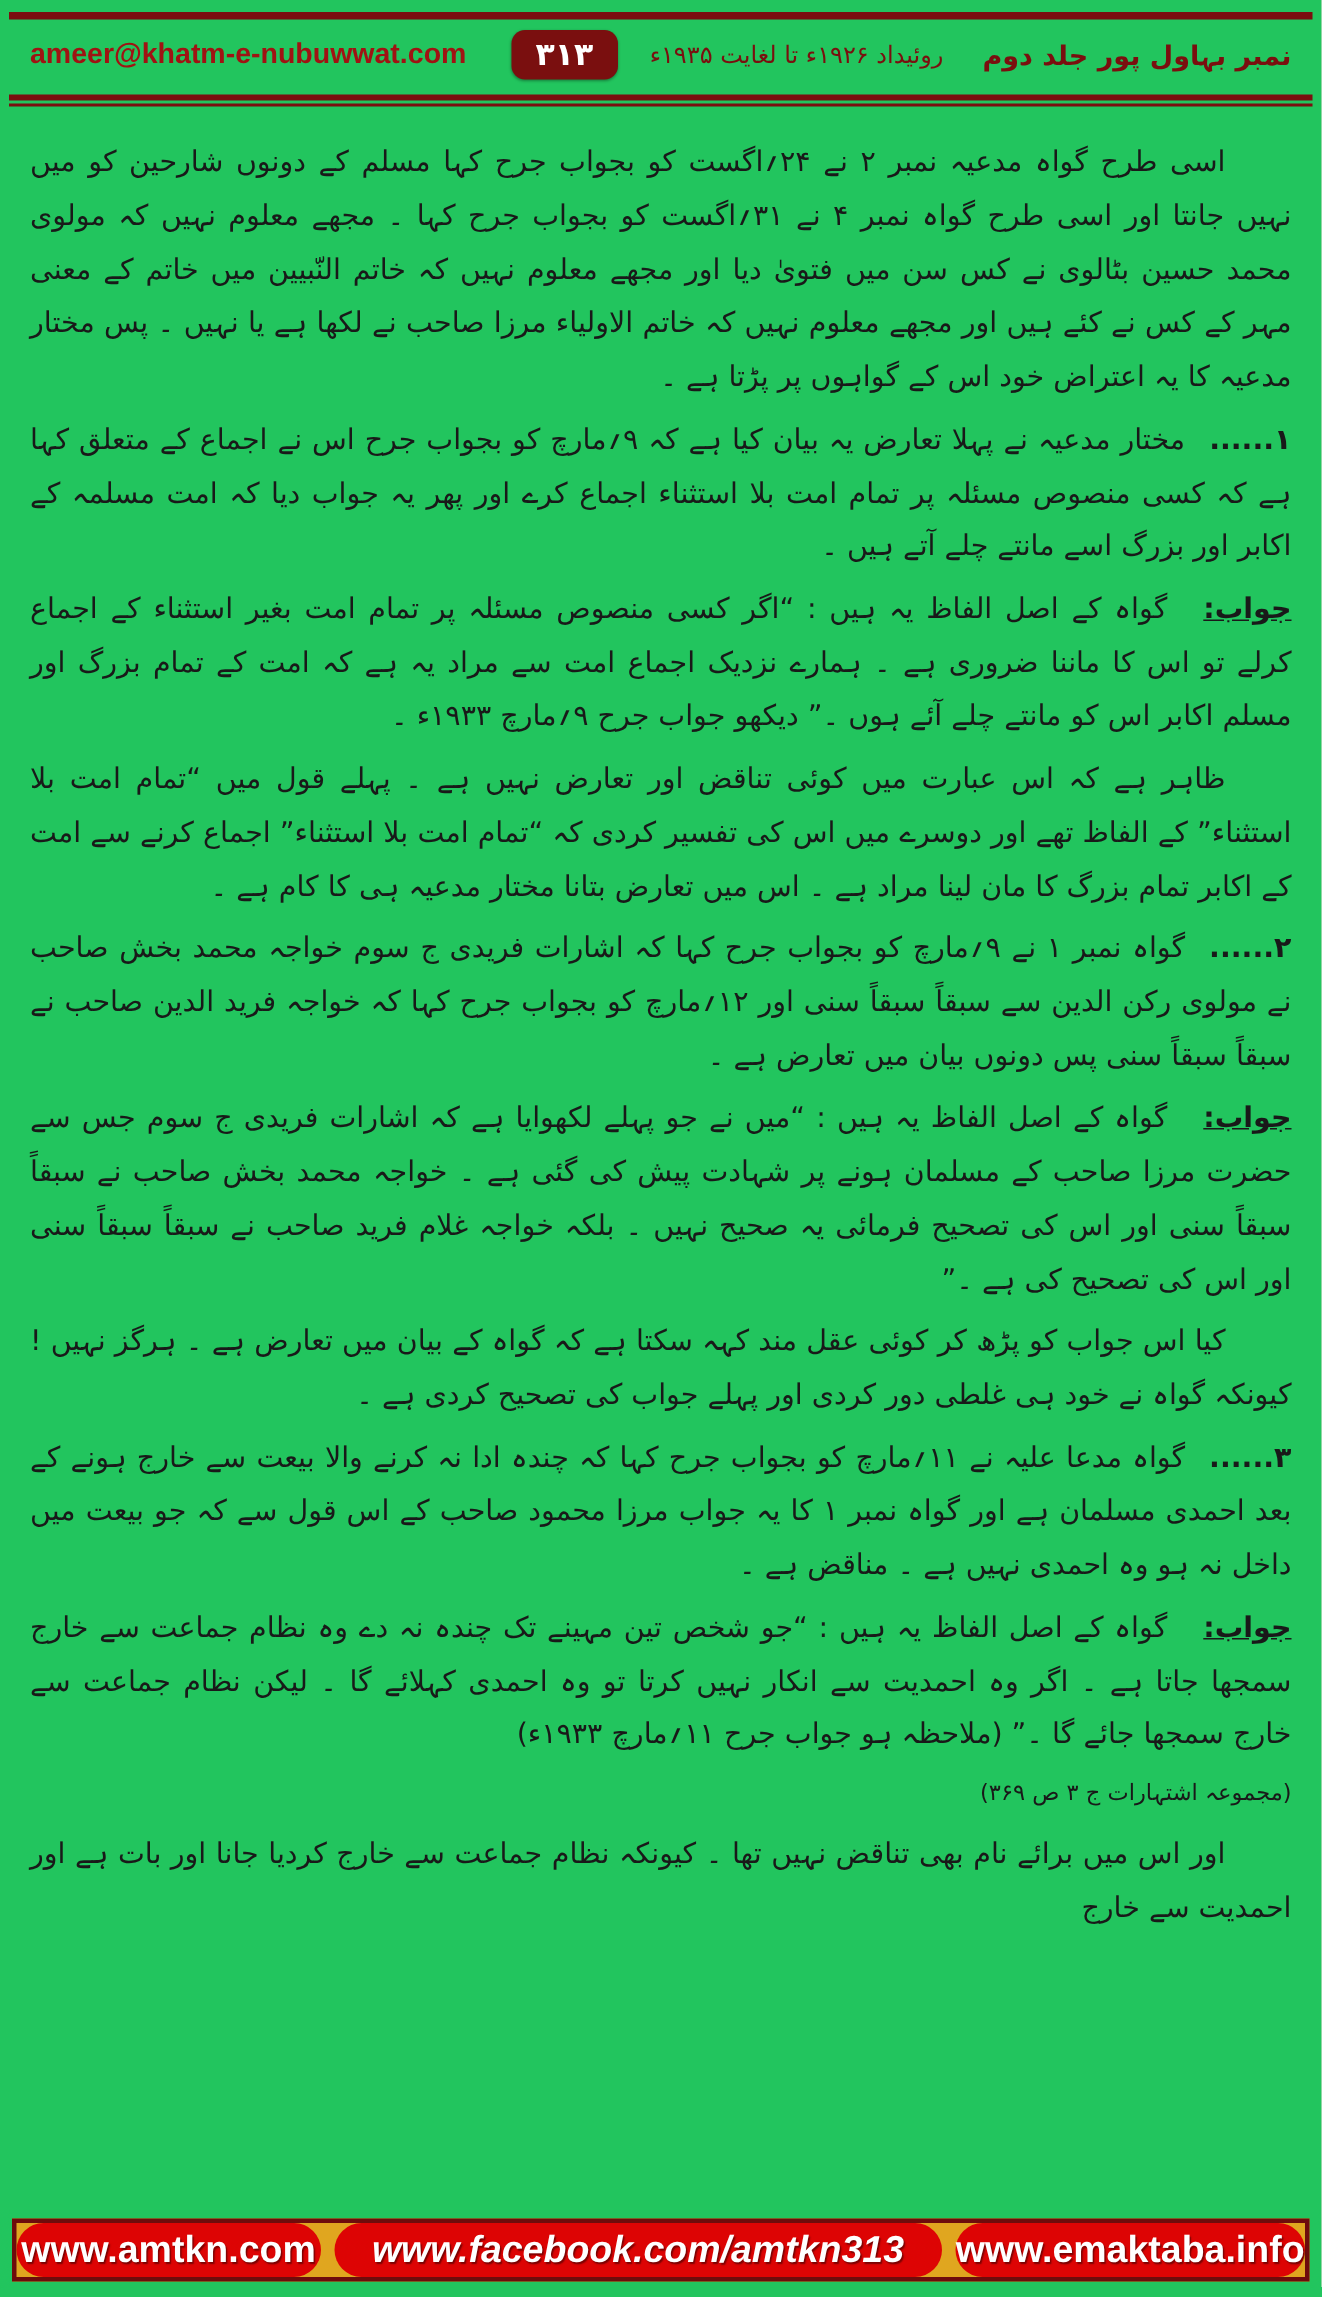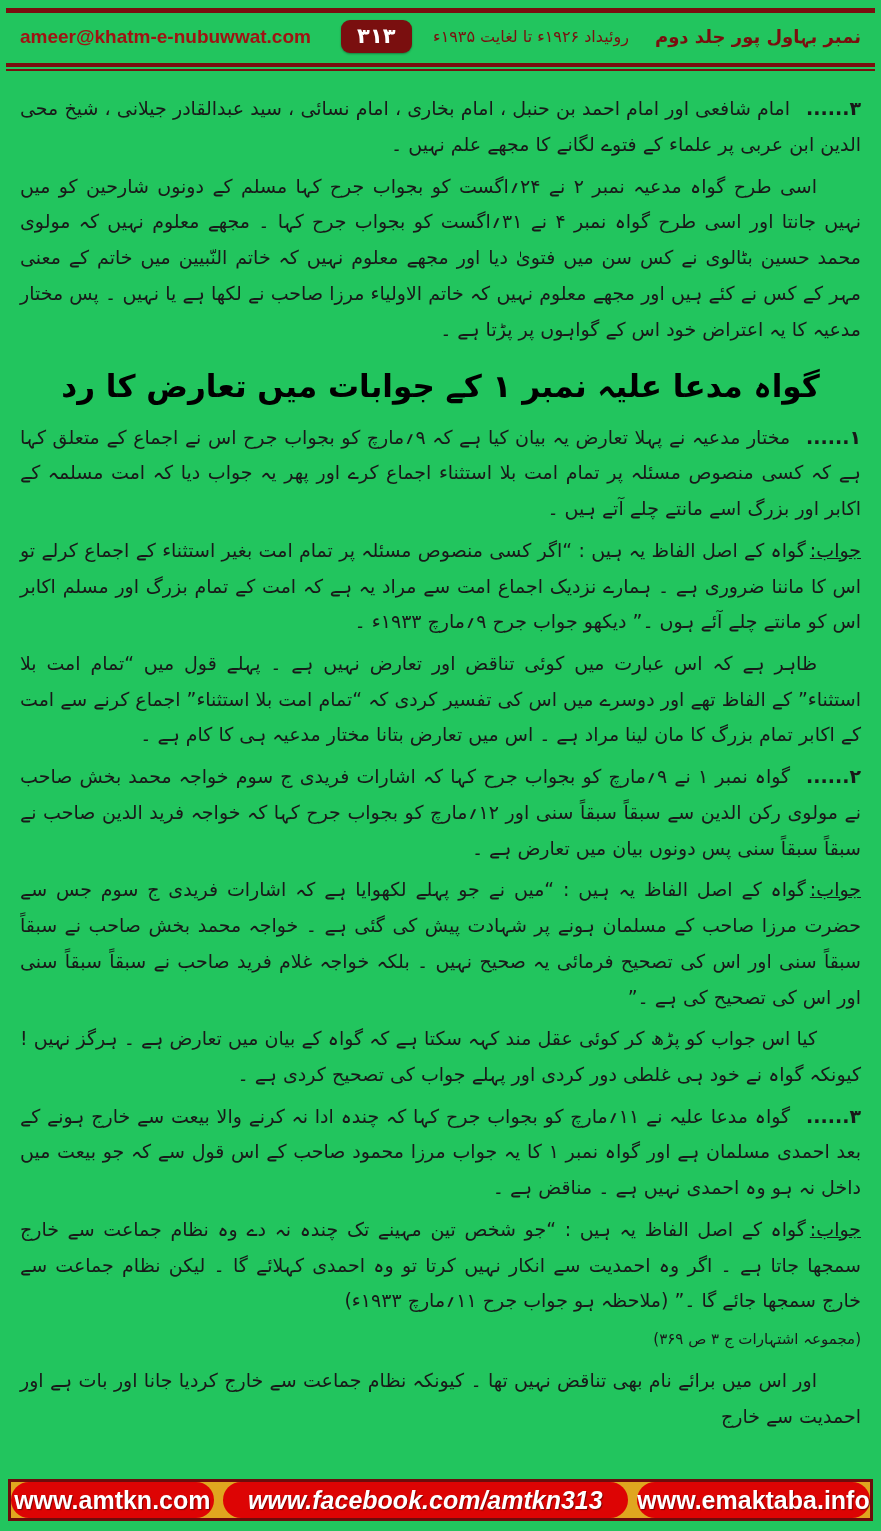--- a/index.html
+++ b/index.html
@@ -72,23 +72,23 @@
   }
   .para { margin: 6px 0; }
   .para.indent { text-indent: 44px; }
   .marker {
     font-weight: 600;
     margin-left: 16px;
     letter-spacing: 1px;
     white-space: nowrap;
   }
   .label {
-    font-weight: normal;
+    font-weight: bold;
     text-decoration: underline;
-    margin-left: 4px;
+    margin-left: 24px;
     white-space: nowrap;
   }
   .heading {
     text-align: center;
     font-size: 31px;
     font-weight: bold;
     color: #000;
     margin: 16px 0 10px 0;
     line-height: 1.5;
   }
@@ -137,29 +137,25 @@
     <div class="hdr-right">
       <span class="hdr-title">نمبر بہاول پور جلد دوم</span>
       <span class="hdr-date">روئیداد ۱۹۲۶ء تا لغایت ۱۹۳۵ء</span>
     </div>
   </header>
 
   <div class="double-rule"></div>
 
   <main class="content">
 
-    <p class="para">
-      <span class="marker">۳......</span><span>امام شافعی اور امام احمد بن حنبل ، امام بخاری ، امام نسائی ، سید عبدالقادر جیلانی ، شیخ محی الدین ابن عربی پر علماء کے فتوے لگانے کا مجھے علم نہیں ۔</span>
-    </p>
 
     <p class="para indent">
       <span>اسی طرح گواہ مدعیہ نمبر ۲ نے ۲۴؍اگست کو بجواب جرح کہا مسلم کے دونوں شارحین کو میں نہیں جانتا اور اسی طرح گواہ نمبر ۴ نے ۳۱؍اگست کو بجواب جرح کہا ۔ مجھے معلوم نہیں کہ مولوی محمد حسین بٹالوی نے کس سن میں فتویٰ دیا اور مجھے معلوم نہیں کہ خاتم النّبیین میں خاتم کے معنی مہر کے کس نے کئے ہیں اور مجھے معلوم نہیں کہ خاتم الاولیاء مرزا صاحب نے لکھا ہے یا نہیں ۔ پس مختار مدعیہ کا یہ اعتراض خود اس کے گواہوں پر پڑتا ہے ۔</span>
     </p>
 
-    <h1 class="heading">گواہ مدعا علیہ نمبر ۱ کے جوابات میں تعارض کا رد</h1>
 
 
     <p class="para">
       <span class="marker">۱......</span><span>مختار مدعیہ نے پہلا تعارض یہ بیان کیا ہے کہ ۹؍مارچ کو بجواب جرح اس نے اجماع کے متعلق کہا ہے کہ کسی منصوص مسئلہ پر تمام امت بلا استثناء اجماع کرے اور پھر یہ جواب دیا کہ امت مسلمہ کے اکابر اور بزرگ اسے مانتے چلے آتے ہیں ۔</span>
     </p>
 
     <p class="para">
       <span class="label">جواب:</span><span>گواہ کے اصل الفاظ یہ ہیں : “اگر کسی منصوص مسئلہ پر تمام امت بغیر استثناء کے اجماع کرلے تو اس کا ماننا ضروری ہے ۔ ہمارے نزدیک اجماع امت سے مراد یہ ہے کہ امت کے تمام بزرگ اور مسلم اکابر اس کو مانتے چلے آئے ہوں ۔” دیکھو جواب جرح ۹؍مارچ ۱۹۳۳ء ۔</span>
     </p>
 

